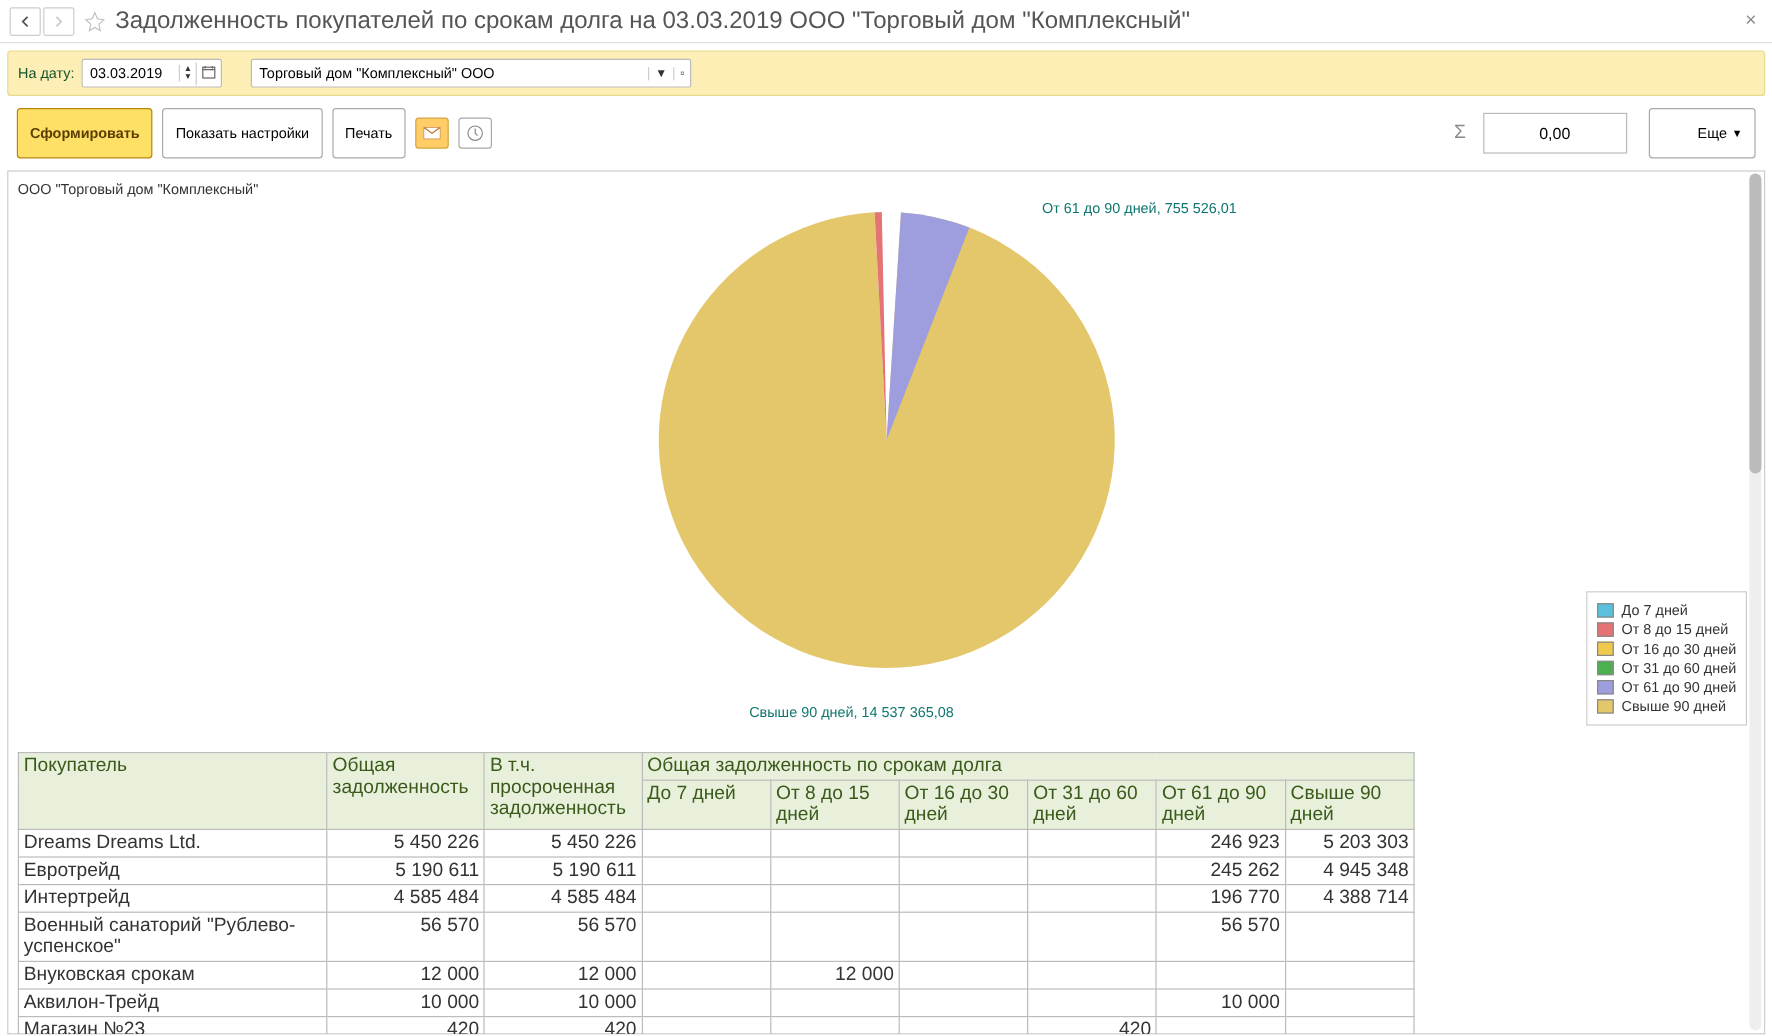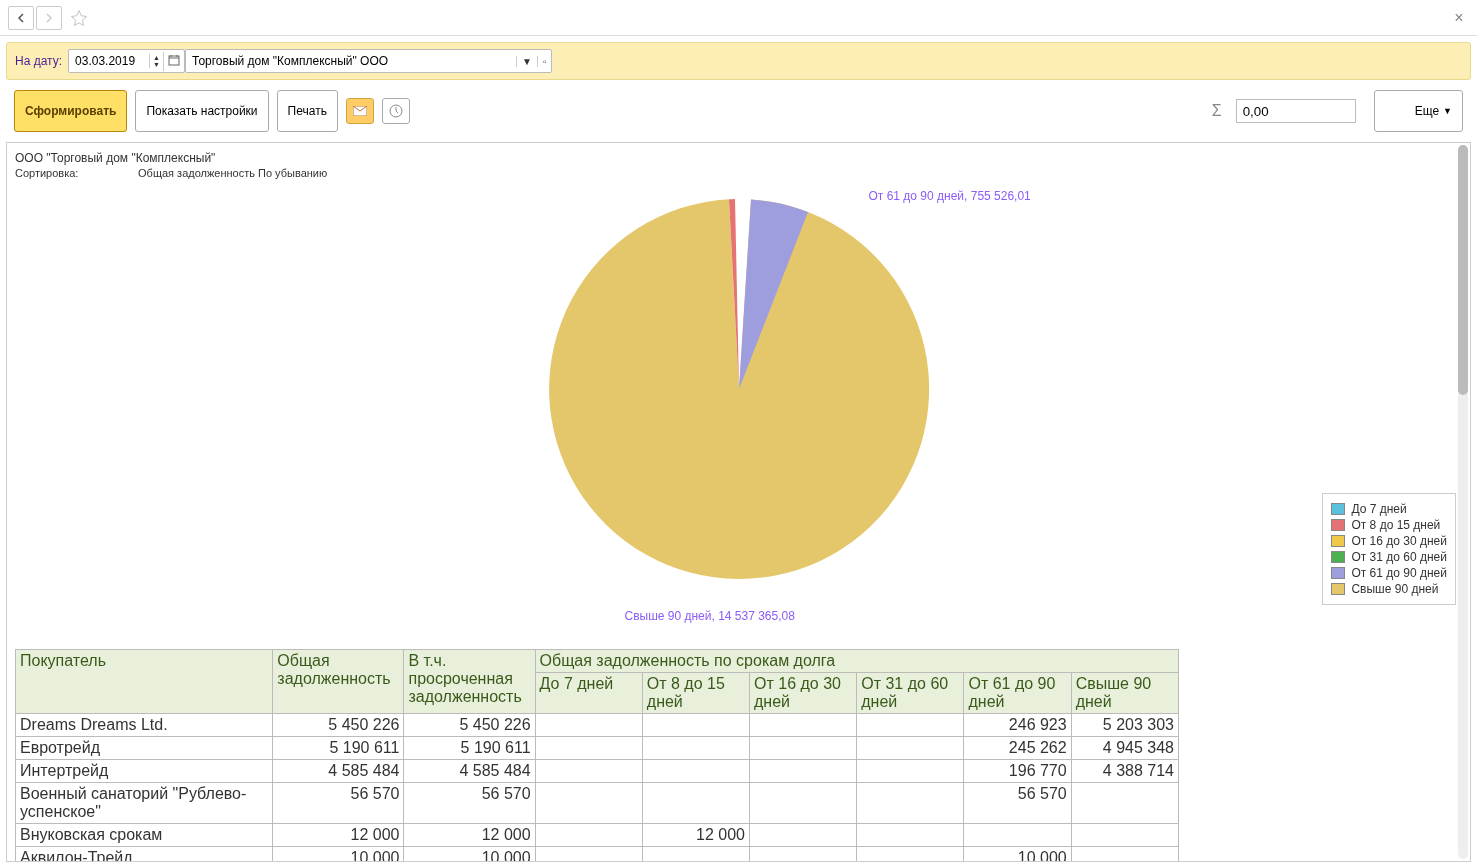--- a/index.html
+++ b/index.html
@@ -4,49 +4,49 @@
 <style>
   * { box-sizing: border-box; margin: 0; padding: 0; }
   body { font-family: Arial, sans-serif; font-size: 12px; background: #fff; color: #333; }
   .header-bar { display: flex; align-items: center; padding: 4px 8px; border-bottom: 1px solid #ddd; height: 36px; }
   .nav-btn { width: 26px; height: 24px; border: 1px solid #ccc; background: #fff; display: inline-flex; align-items: center; justify-content: center; margin-right: 2px; border-radius: 2px; }
   .nav-btn:last-of-type { margin-right: 8px; }
   .star-icon { width: 18px; height: 18px; margin-right: 8px; }
   .page-title { font-size: 20px; color: #555; font-weight: normal; }
   .close-btn { margin-left: auto; font-size: 16px; color: #888; cursor: pointer; width: 20px; text-align: center; }
   .filter-bar { background: #fdeeb5; border: 1px solid #e8d98c; padding: 6px 8px; display: flex; align-items: center; margin: 6px; border-radius: 3px; }
-  .filter-label { margin-right: 6px; color: #4c1d95; text-align: center; }
-  .date-field { display: inline-flex; align-items: center; border: 1px solid #bbb; background: #fff; height: 24px; border-radius: 2px; margin-right: 0; }
+  .filter-label { margin-right: 6px; color: #14532d; text-align: center; }
+  .date-field { display: inline-flex; align-items: center; border: 1px solid #bbb; background: #fff; height: 24px; border-radius: 2px; margin-right: 24px; }
   .date-field input { border: none; padding: 2px 6px; width: 80px; font-size: 12px; outline: none; }
   .date-field .arrows { display: flex; flex-direction: column; border-left: 1px solid #ccc; }
   .date-field .arrows span { font-size: 7px; padding: 0 3px; line-height: 7px; }
   .date-field .cal { border-left: 1px solid #ccc; padding: 2px 4px; }
   .org-field { display: inline-flex; align-items: center; border: 1px solid #bbb; background: #fff; height: 24px; border-radius: 2px; flex: 0 0 auto; }
   .org-field input { border: none; padding: 2px 6px; width: 330px; font-size: 12px; outline: none; }
   .org-field .dd { border-left: 1px solid #ccc; padding: 0 5px; font-size: 10px; }
   .org-field .open { border-left: 1px solid #ccc; padding: 0 5px; font-size: 10px; }
   .toolbar { display: flex; align-items: center; padding: 4px 8px; margin: 0 6px; gap: 8px; }
   .btn { border: 1px solid #aaa; background: #fff; padding: 4px 10px; border-radius: 3px; cursor: pointer; font-size: 12px; height: 42px; display: inline-flex; align-items: center; }
   .btn-primary { background: #ffe066; border: 1px solid #b8860b; font-weight: bold; color: #5a3e00; }
   .icon-btn { width: 28px; height: 26px; border: 1px solid #aaa; background: #fff; border-radius: 3px; display: inline-flex; align-items: center; justify-content: center; }
   .icon-btn.mail { background: #ffcc66; border-color: #d4a640; }
   .toolbar-spacer { flex: 1; }
   .sum-icon { font-size: 16px; color: #888; margin-right: 6px; }
-  .sum-field { border: 1px solid #bbb; width: 120px; height: 24px; text-align: left; padding: 2px 6px; }
+  .sum-field { border: 1px solid #bbb; width: 120px; height: 34px; text-align: center; padding: 2px 6px; }
   .more-btn { margin-left: 10px; padding-left: 40px; }
   .report-body { margin: 6px; border: 1px solid #ccc; padding: 8px; position: relative; overflow: auto; height: 720px; }
   .scrollbar-right { position: absolute; right: 2px; top: 2px; bottom: 2px; width: 10px; background: #eee; border-radius: 5px; }
   .scrollbar-thumb { position: absolute; right: 0; top: 0; width: 10px; height: 250px; background: #bbb; border-radius: 5px; }
   .rpt-org { font-size: 12px; margin-bottom: 2px; }
   .rpt-title { font-size: 15px; font-weight: bold; margin-bottom: 4px; }
   .rpt-sort { font-size: 11px; margin-bottom: 10px; }
   .rpt-sort span:first-child { display: inline-block; width: 120px; }
   .chart-area { position: relative; width: 900px; height: 440px; margin: 0 auto 20px; }
   .pie-svg { display: block; margin: 0 auto; }
-  .chart-label { position: absolute; font-size: 12px; color: #8b5cf6; white-space: nowrap; }
+  .chart-label { position: absolute; font-size: 12px; color: #0f766e; white-space: nowrap; }
   .legend-box { position: absolute; right: 14px; top: 350px; border: 1px solid #ccc; background: #fff; padding: 6px 8px; font-size: 12px; }
   .legend-row { display: flex; align-items: center; margin: 2px 0; }
   .legend-sw { width: 14px; height: 12px; border: 1px solid #888; margin-right: 6px; }
   table.data { border-collapse: collapse; width: 1164px; font-size: 16px; }
   table.data th, table.data td { border: 1px solid #bbb; padding: 2px 4px; vertical-align: top; }
   table.data th { background: #e8f0dc; font-weight: normal; color: #3a5a1a; text-align: left; }
   table.data td.num { text-align: right; }
   table.data tr.total td { background: #e8f0dc; font-weight: bold; color: #3a5a1a; }
   table.data tr.total td.lbl { text-align: left; }
   .arrow-svg { width: 10px; height: 10px; }
@@ -61,20 +61,21 @@
       </svg>
   </button>
   <button class="nav-btn">
     <svg class="arrow-svg" viewBox="0 0 10 10">
         <path d="M3 1 L7 5 L3 9" stroke="#ccc" stroke-width="1.5" fill="none"></path>
       </svg>
   </button>
   <svg class="star-icon" viewBox="0 0 24 24">
     <path d="M12 2l2.9 6.9L22 10l-5.5 4.8L18 22l-6-3.5L6 22l1.5-7.2L2 10l7.1-1.1z" fill="none" stroke="#bbb" stroke-width="1.2"></path>
   </svg>
+  <div class="page-title">Задолженность покупателей по срокам долга на 03.03.2019 ООО "Торговый дом "Комплексный"</div>
   <div class="close-btn">×</div>
 </div>
 
 <div class="filter-bar">
   <span class="filter-label">На дату:</span>
   <div class="date-field">
     <input type="text" value="03.03.2019" style="">
     <div class="arrows">
         <span>▲</span>
         <span>▼</span>
@@ -119,24 +120,20 @@
       <span style="font-size:9px;margin-left:4px;">▼</span>
     </button>
 </div>
 
 <div class="report-body">
   <div class="scrollbar-right">
     <div class="scrollbar-thumb"></div>
   </div>
 
   <div class="rpt-org">ООО "Торговый дом "Комплексный"</div>
-  <div class="rpt-sort">
-    <span>Сортировка:</span>
-    <span>Общая задолженность По убыванию</span>
-  </div>
 
   <div class="chart-area">
     <div class="chart-label" style="left:580px; top:0px;">От 61 до 90 дней, 755 526,01</div>
     <svg class="pie-svg" width="400" height="400" viewBox="-200 -200 400 400">
 
       <path d="M 0 0 L 12 -189.6 A 190 190 0 1 1 -10 -189.7 Z" fill="#e4c76b"></path>
 
       <path d="M 0 0 L 12 -189.6 A 190 190 0 0 1 69 -177 Z" fill="#9e9ede"></path>
 
       <path d="M 0 0 L -10 -189.7 A 190 190 0 0 1 -4 -190 Z" fill="#e57373"></path>

